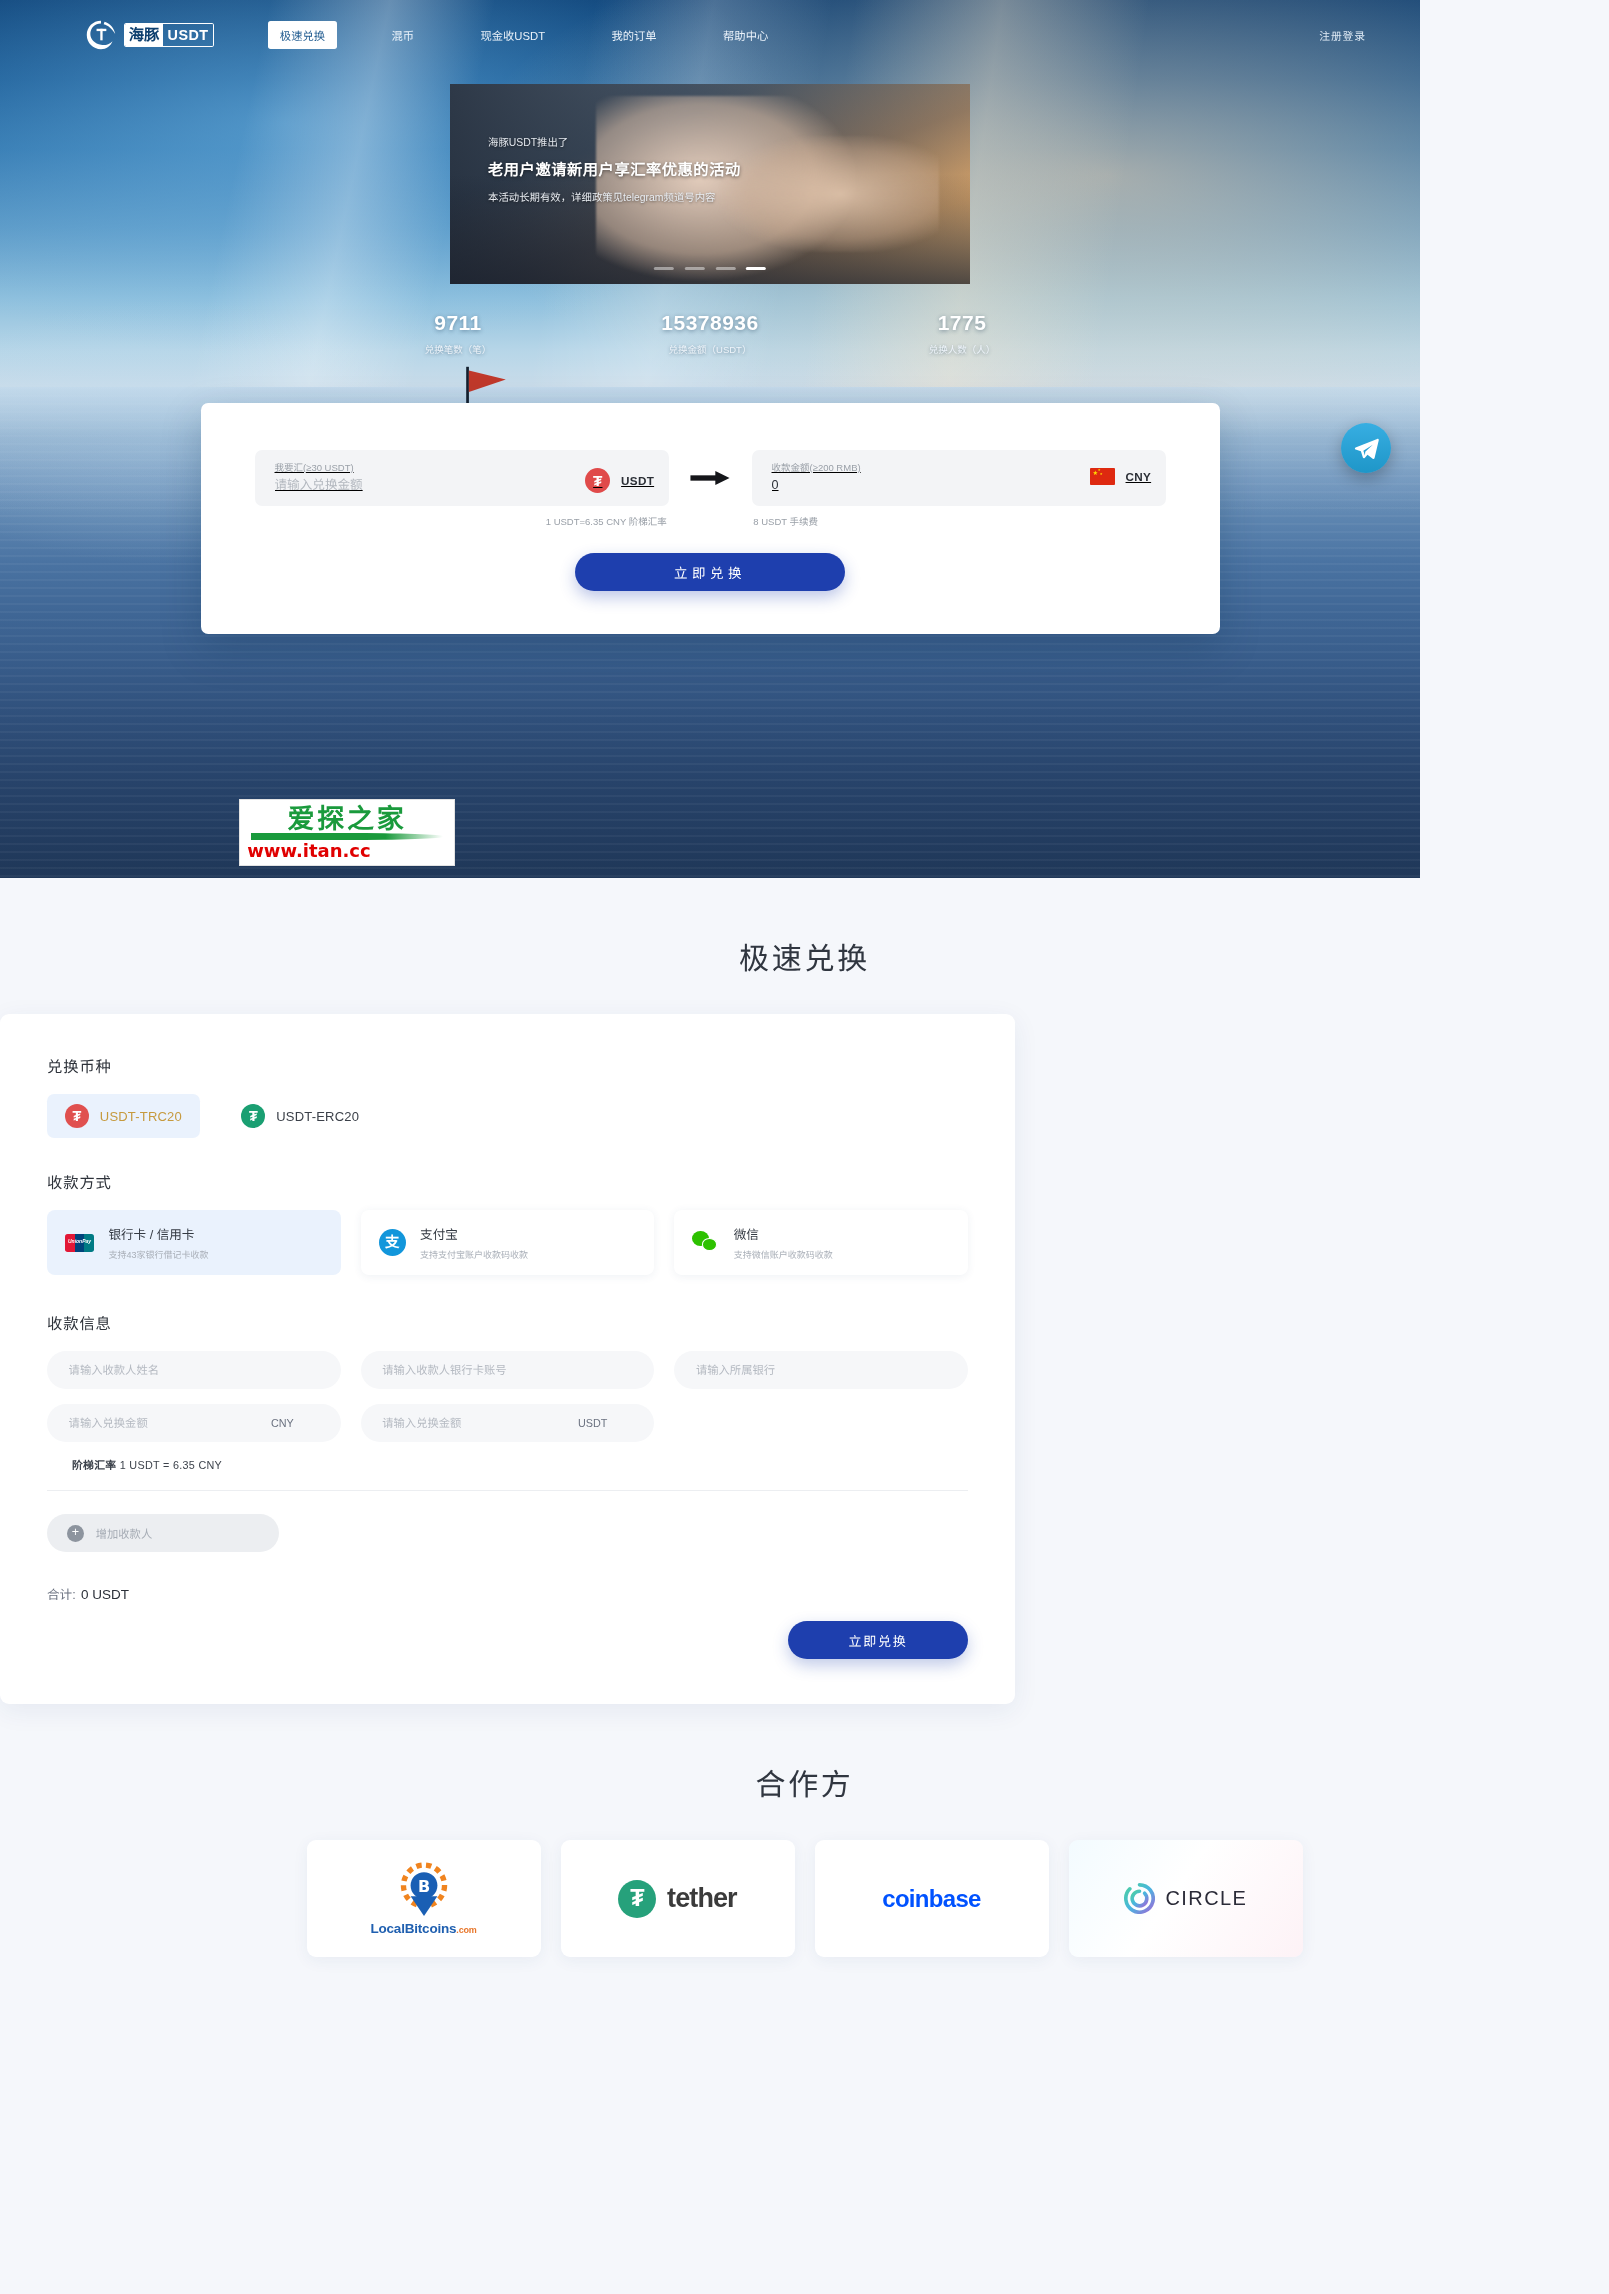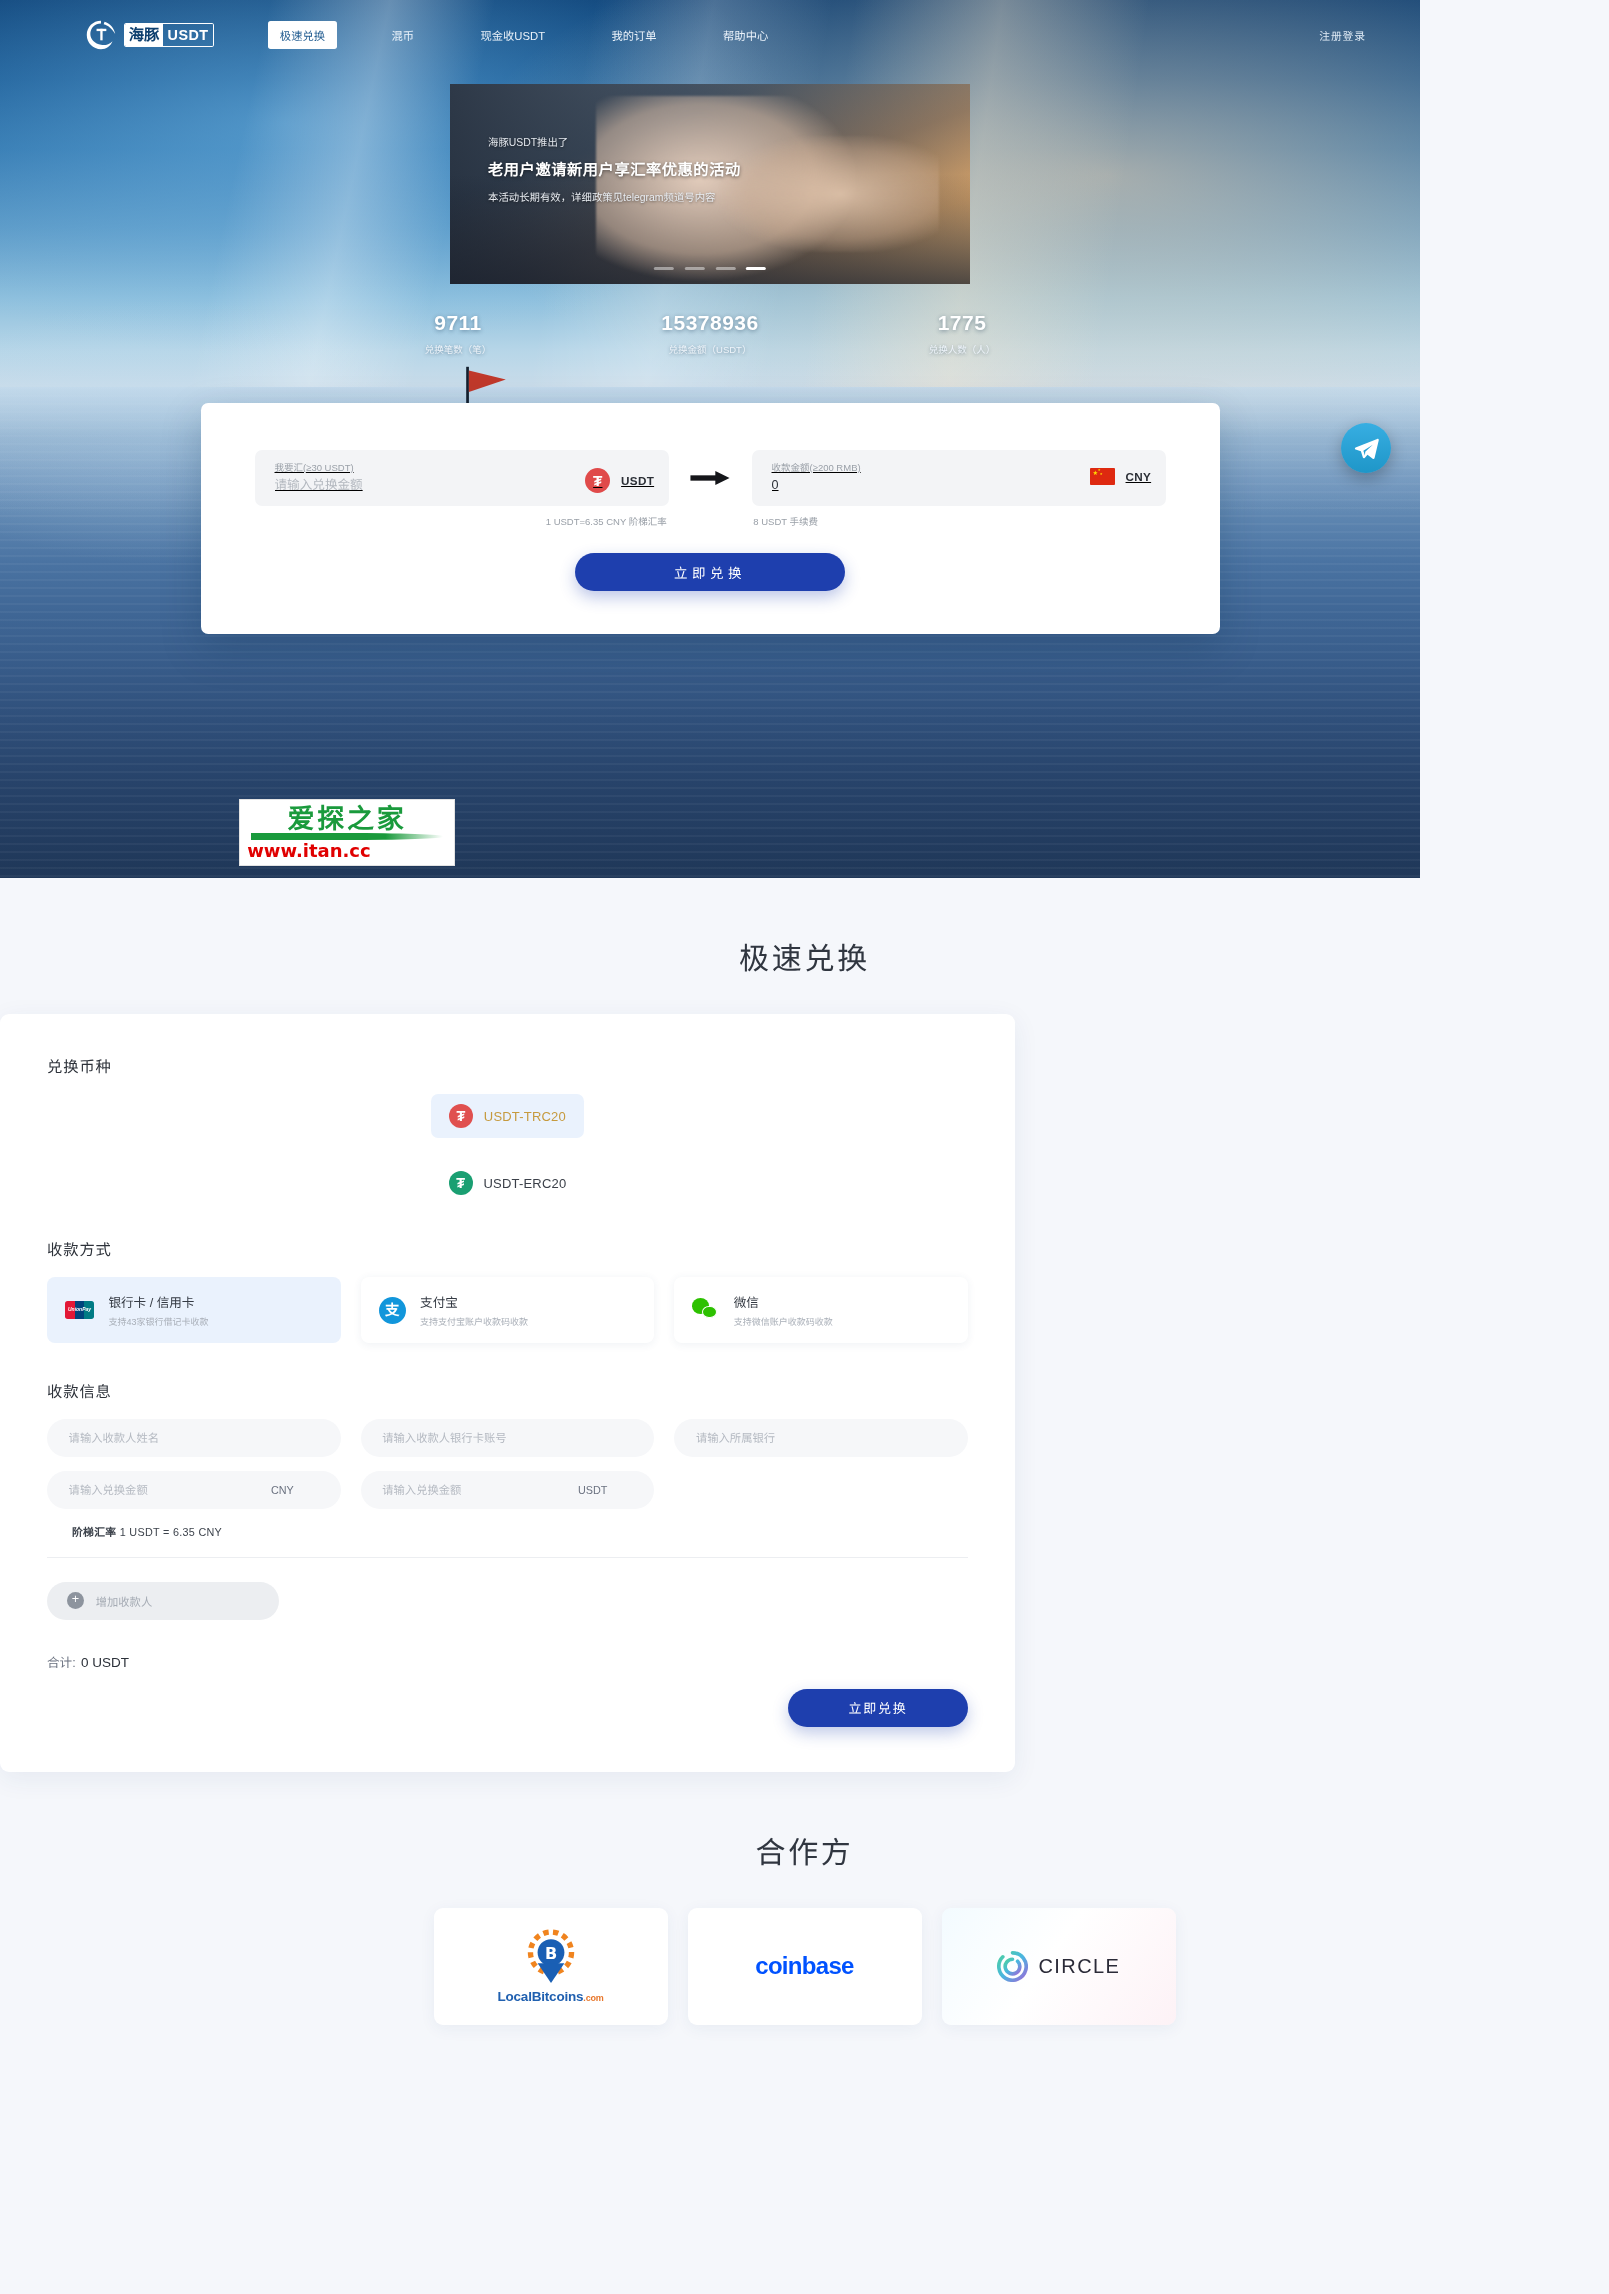--- a/index.html
+++ b/index.html
@@ -229,21 +229,21 @@
   }
   .main-card-wrap { display: flex; justify-content: flex-start; }
   .main-card {
     width: 1015px; background: #ffffff; border-radius: 9px;
     padding: 40px 47px 45px;
     box-shadow: 0 6.3px 27px rgba(33,60,110,0.07);
   }
   .block-title { font-size: 15.3px; color: #2d323a; margin-bottom: 18px; letter-spacing: 0.9px; }
 
   
-  .coin-opts { display: flex; align-items: center; gap: 23.4px; margin-bottom: 32px; flex-direction: column; }
+  .coin-opts { display: flex; align-items: center; gap: 23.4px; margin-bottom: 32px; }
   .coin-opt {
     display: flex; align-items: center; gap: 10.8px;
     padding: 10px 18px; border-radius: 7.2px; cursor: pointer;
   }
   .coin-opt.sel { background: #eaf2fd; }
   .coin-opt .ico { width: 24px; height: 24px; border-radius: 50%; display:flex; align-items:center; justify-content:center; flex:none; }
   .coin-opt .ico.trc { background: #e0504f; }
   .coin-opt .ico.erc { background: #1a9f72; }
   .coin-opt .ico::after { content:"₮"; color:#fff; font-size:14.4px; font-weight:700; line-height:1; }
   .coin-opt .txt { font-size: 13px; color: #3b4049; letter-spacing: 0.2px; }
@@ -577,20 +577,26 @@
     <div class="partner">
       <svg class="lb-pin" viewBox="0 0 56 62">
         <circle cx="28" cy="26" r="23" fill="none" stroke="#f0841f" stroke-width="6" stroke-dasharray="6 5"></circle>
         <circle cx="28" cy="26" r="15" fill="#1a5fb4"></circle>
         <path d="M13 38 L28 60 L43 38 Z" fill="#1a5fb4"></path>
         <text x="28" y="33" font-size="18" font-weight="700" fill="#ffffff" text-anchor="middle" font-family="DejaVu Sans">B</text>
       </svg>
       <div class="lb-name"><span style="color:#2060b0;font-size:13.5px;">LocalBitcoins</span><span>.com</span></div>
     </div>
 
+    <div class="partner">
+      <div class="tether-row">
+        <div class="tether-c"></div>
+        <div class="tether-t">tether</div>
+      </div>
+    </div>
 
     <div class="partner">
       <div class="cb-t">coinbase</div>
     </div>
 
     <div class="partner circle-card">
       <div class="circ-row">
         <svg width="31" height="31" viewBox="0 0 34 34">
           <defs>
             <linearGradient id="cg" x1="0" y1="0" x2="1" y2="1">

